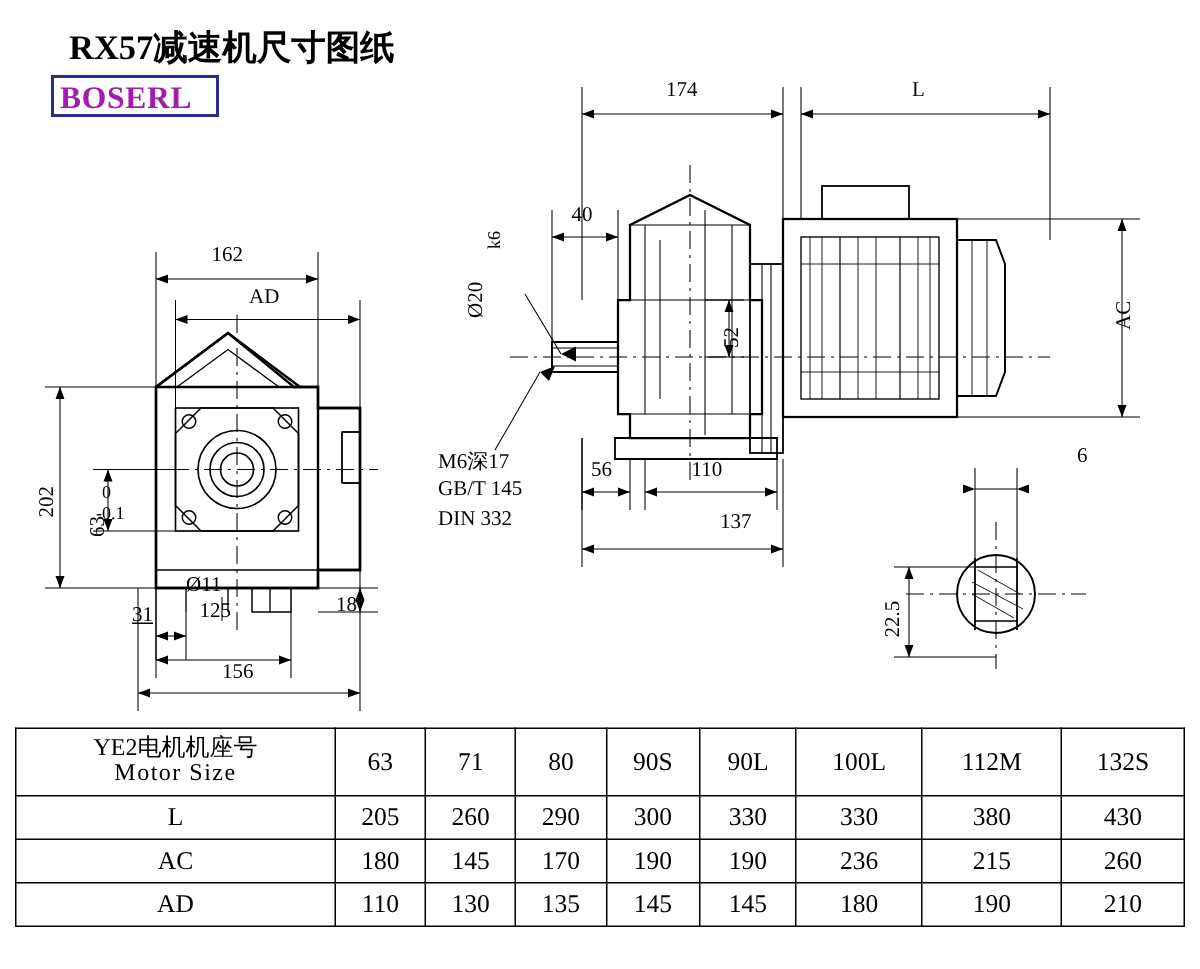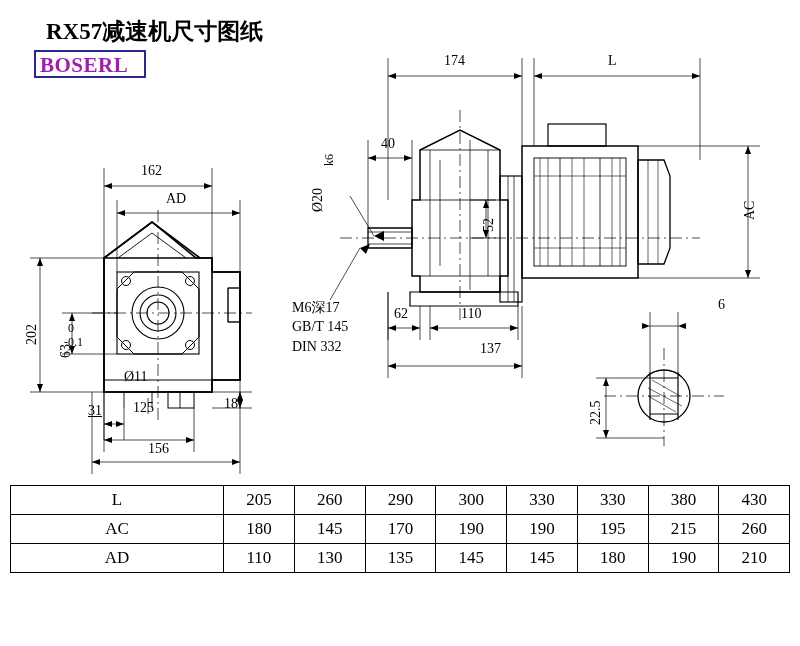--- a/index.html
+++ b/index.html
@@ -296,63 +296,77 @@
   </g>
 </svg>
 
 <div class="abs dim" style="left:141px;top:163px;">162</div>
 <div class="abs dim" style="left:166px;top:191px;">AD</div>
 <div class="abs dim rot90" style="left:24px;top:345px;">202</div>
 <div class="abs dim rot90" style="left:58px;top:358px;">63</div>
 <div class="abs dim small" style="left:68px;top:321px;">0</div>
 <div class="abs dim small" style="left:64px;top:335px;">-0.1</div>
 <div class="abs dim" style="left:88px;top:403px;text-decoration:underline;">31</div>
-<div class="abs dim" style="left:124px;top:369px;">Ø11</div>
+<div class="abs dim" style="left:124px;top:383px;">Ø11</div>
 <div class="abs dim" style="left:224px;top:396px;">18</div>
 <div class="abs dim" style="left:133px;top:400px;">125</div>
 <div class="abs dim" style="left:148px;top:441px;">156</div>
 
 <div class="abs dim" style="left:444px;top:53px;">174</div>
 <div class="abs dim" style="left:608px;top:53px;">L</div>
 <div class="abs dim" style="left:381px;top:136px;">40</div>
 <div class="abs dim rot90" style="left:310px;top:212px;">Ø20</div>
 <div class="abs dim small rot90" style="left:322px;top:166px;">k6</div>
 <div class="abs dim rot90" style="left:481px;top:232px;">52</div>
 <div class="abs dim rot90" style="left:742px;top:220px;">AC</div>
 <div class="abs dim" style="left:292px;top:299px;text-align:right;">M6深17</div>
 <div class="abs dim" style="left:292px;top:319px;">GB/T 145</div>
 <div class="abs dim" style="left:292px;top:339px;">DIN 332</div>
-<div class="abs dim" style="left:394px;top:306px;">62</div>
+<div class="abs dim" style="left:394px;top:306px;">56</div>
 <div class="abs dim" style="left:461px;top:306px;">110</div>
 <div class="abs dim" style="left:444px;top:341px;margin-left:36px;">137</div>
 
 <div class="abs dim" style="left:718px;top:297px;">6</div>
 <div class="abs dim rot90" style="left:588px;top:425px;">22.5</div>
 
 <table id="spec-table">
   <tbody>
+      <tr class="hdr">
+    <td class="rowhead">
+      <span class="l1">YE2电机机座号</span>
+      <span class="l2">Motor Size</span>
+    </td>
+    <td>63</td>
+    <td>71</td>
+    <td>80</td>
+    <td>90S</td>
+    <td>90L</td>
+    <td>100L</td>
+    <td>112M</td>
+    <td>132S</td>
+  </tr>
   <tr>
     <td class="rowhead">L</td>
     <td>205</td>
     <td>260</td>
     <td>290</td>
     <td>300</td>
     <td>330</td>
     <td>330</td>
     <td>380</td>
     <td>430</td>
   </tr>
   <tr>
     <td class="rowhead">AC</td>
     <td>180</td>
     <td>145</td>
     <td>170</td>
     <td>190</td>
     <td>190</td>
-    <td>195</td>
+    <td>236</td>
     <td>215</td>
     <td>260</td>
   </tr>
   <tr>
     <td class="rowhead">AD</td>
     <td>110</td>
     <td>130</td>
     <td>135</td>
     <td>145</td>
     <td>145</td>

